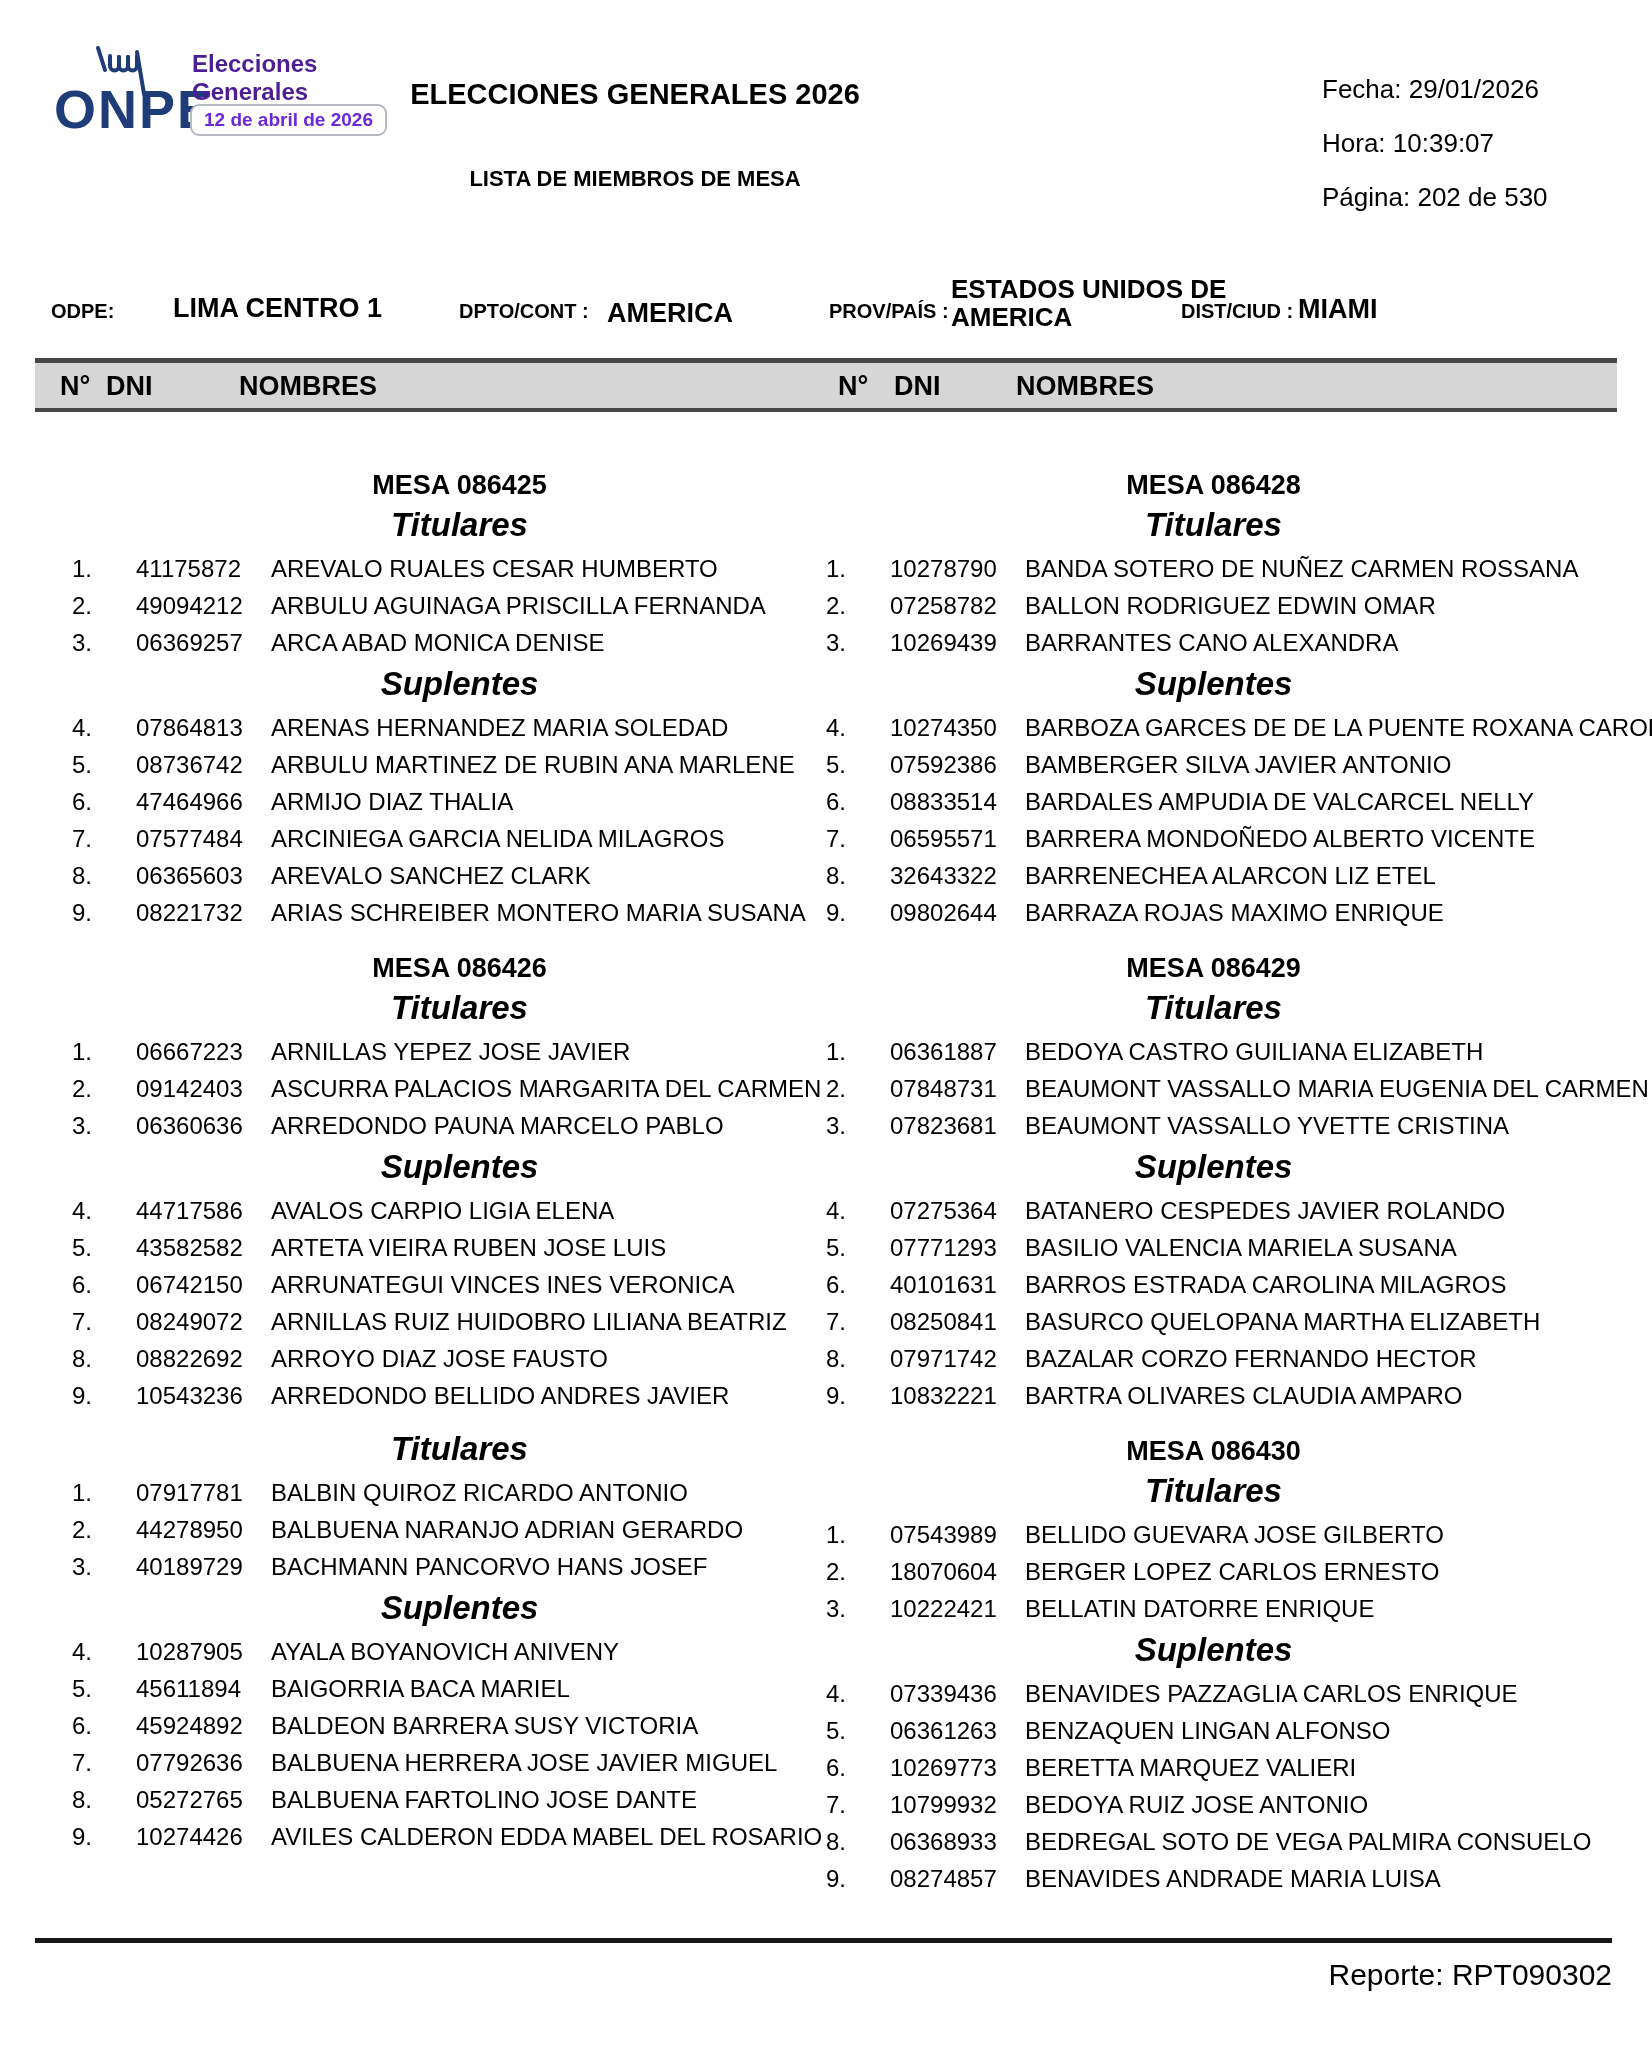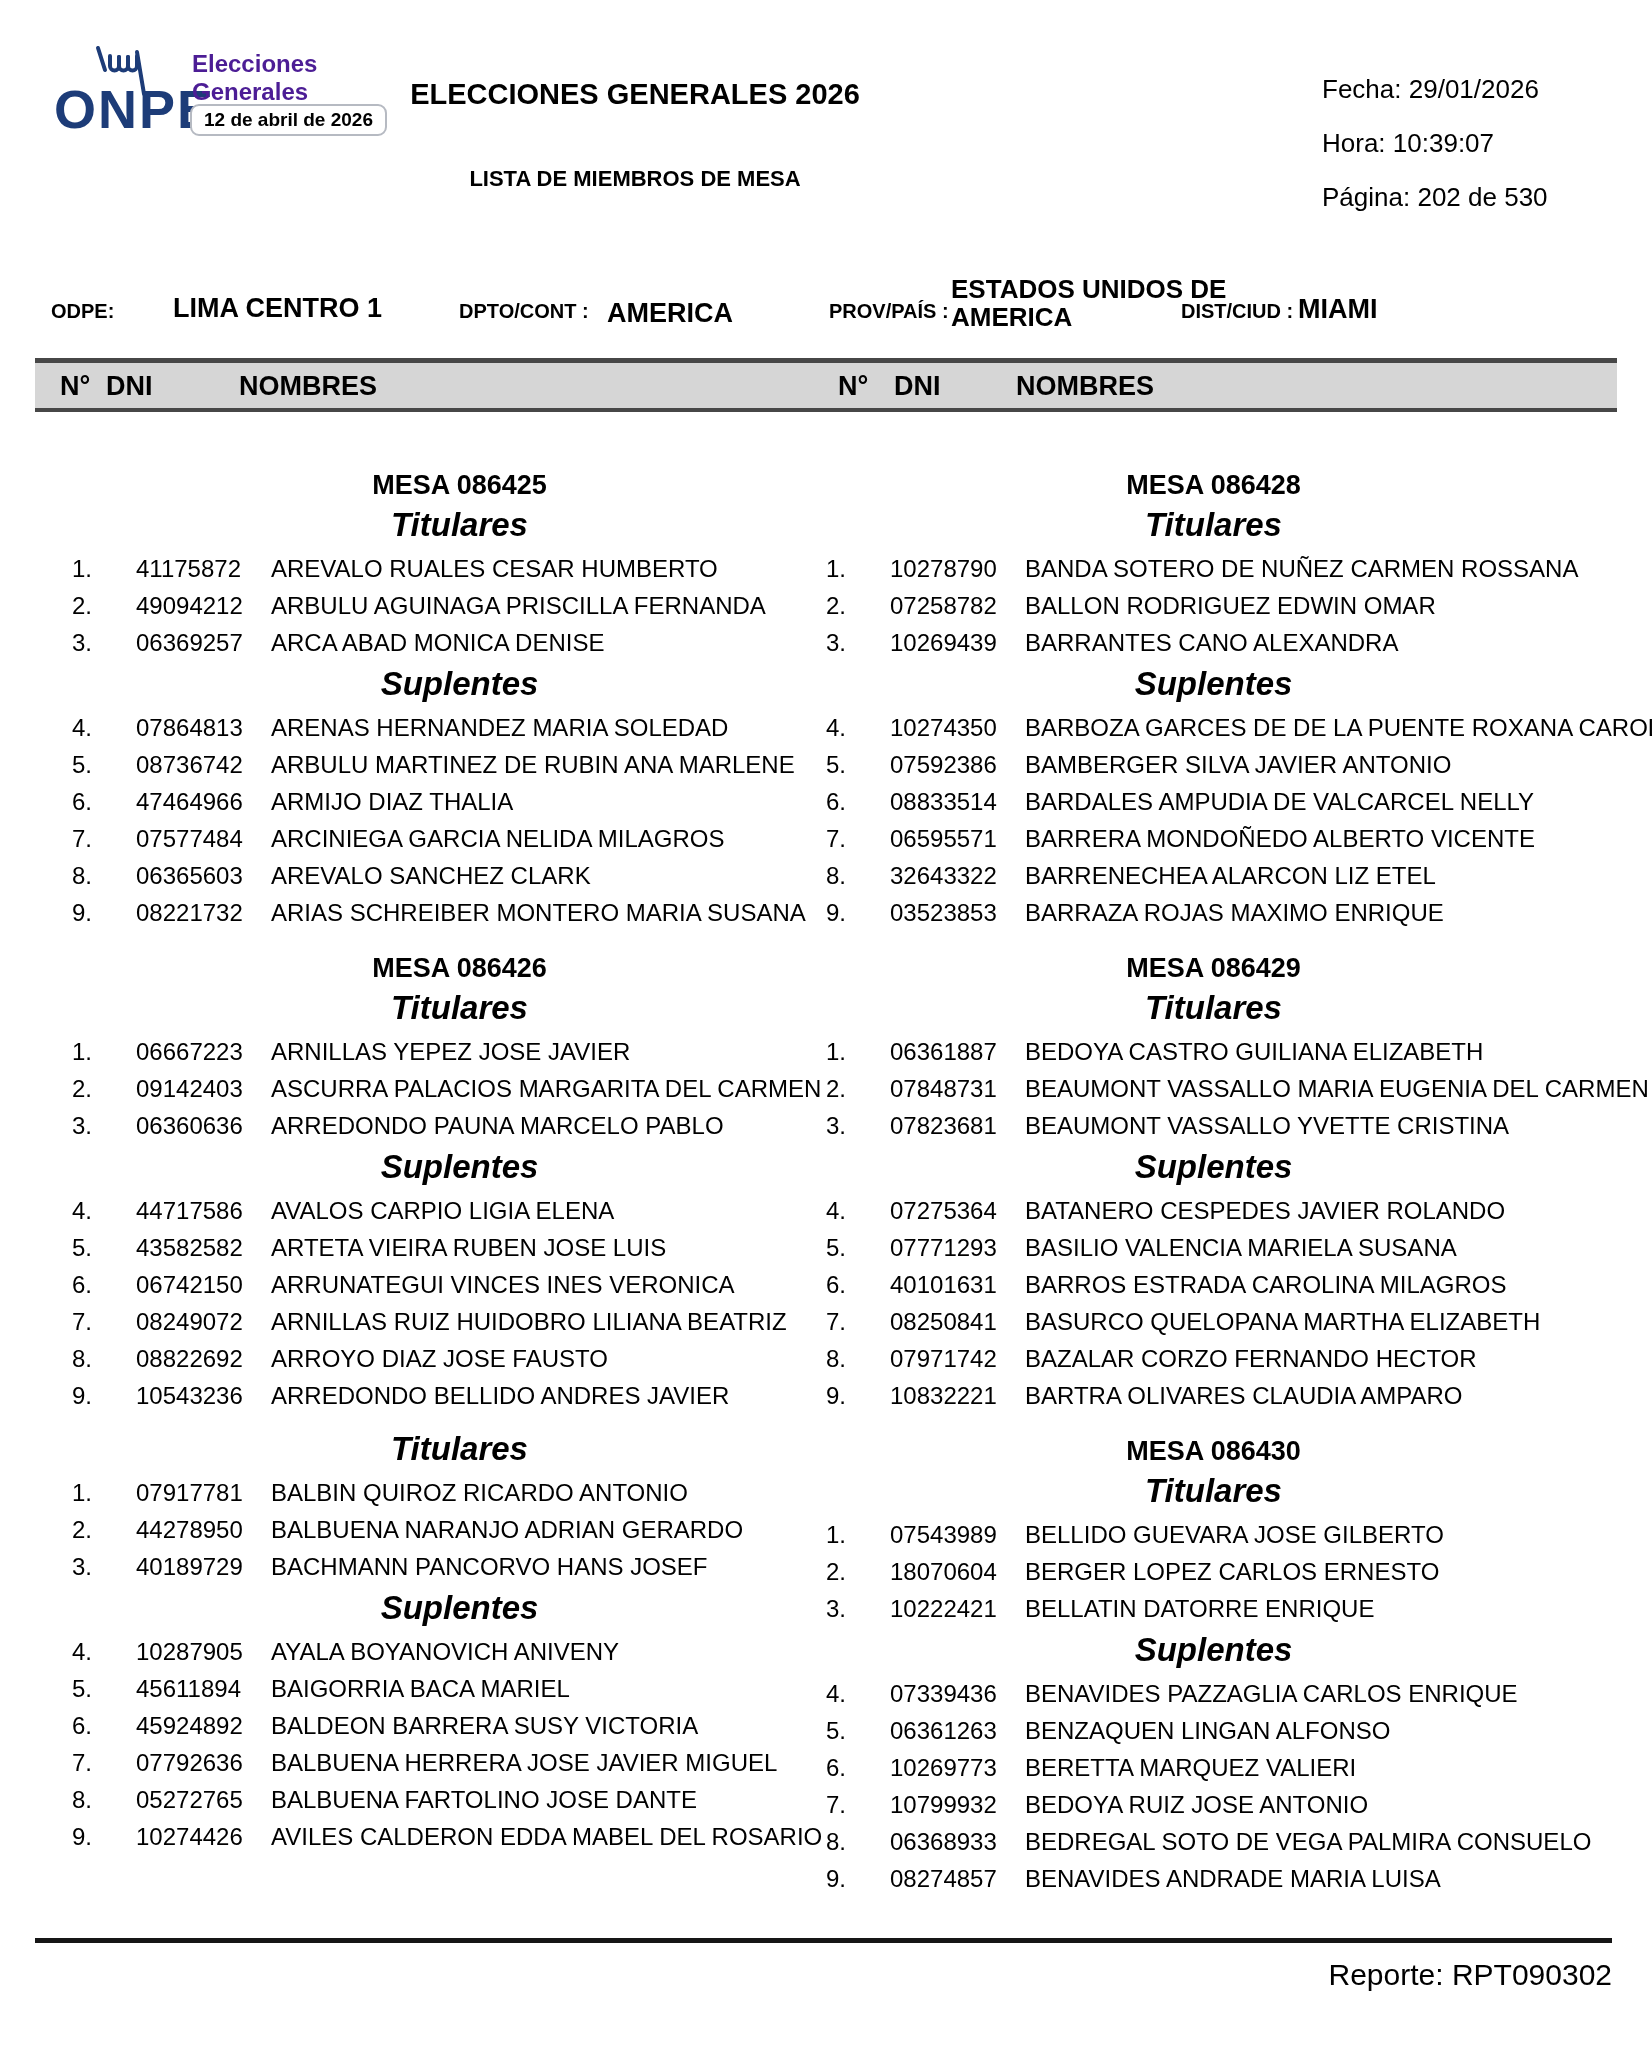--- a/index.html
+++ b/index.html
@@ -20,21 +20,21 @@
     line-height:1;
   }
   .logo-program {
     position:absolute; left:192px; top:50px;
     font-size:24px; font-weight:bold; color:#4c1d95; line-height:28px;
   }
   .logo-datebox {
     position:absolute; left:190px; top:104px;
     border:2px solid #b6bac2; border-radius:9px;
     padding:3px 12px;
-    font-size:19px; font-weight:bold; color:#000000;
+    font-size:19px; font-weight:bold; color:#6d28d9;
     background:#fff;
   }
 
   .title-wrap { position:absolute; left:0; top:0; width:1270px; text-align:center; }
   .title-main { position:absolute; top:78px; width:100%; font-size:29px; font-weight:bold;text-align:center; }
   .title-sub  { position:absolute; top:166px; width:100%; font-size:22px; font-weight:bold; }
 
   .printinfo { position:absolute; left:1322px; top:74px; font-size:26px; }
   .printinfo .pline { margin-bottom:23px; white-space:nowrap; }
 
@@ -396,21 +396,21 @@
   </div>
 
   <div class="member-row">
     <span class="cell-num">8.</span>
     <span class="cell-dni">32643322</span>
     <span class="cell-name">BARRENECHEA ALARCON LIZ ETEL</span>
   </div>
 
   <div class="member-row">
     <span class="cell-num">9.</span>
-    <span class="cell-dni">03523853</span>
+    <span class="cell-dni">09802644</span>
     <span class="cell-name">BARRAZA ROJAS MAXIMO ENRIQUE</span>
   </div>
 </div>
   </section>
 
   <section class="mesa">
     <h3 class="mesa-title">MESA 086429</h3>
     <h4 class="group-title">Titulares</h4>
     <div>
   <div class="member-row">

